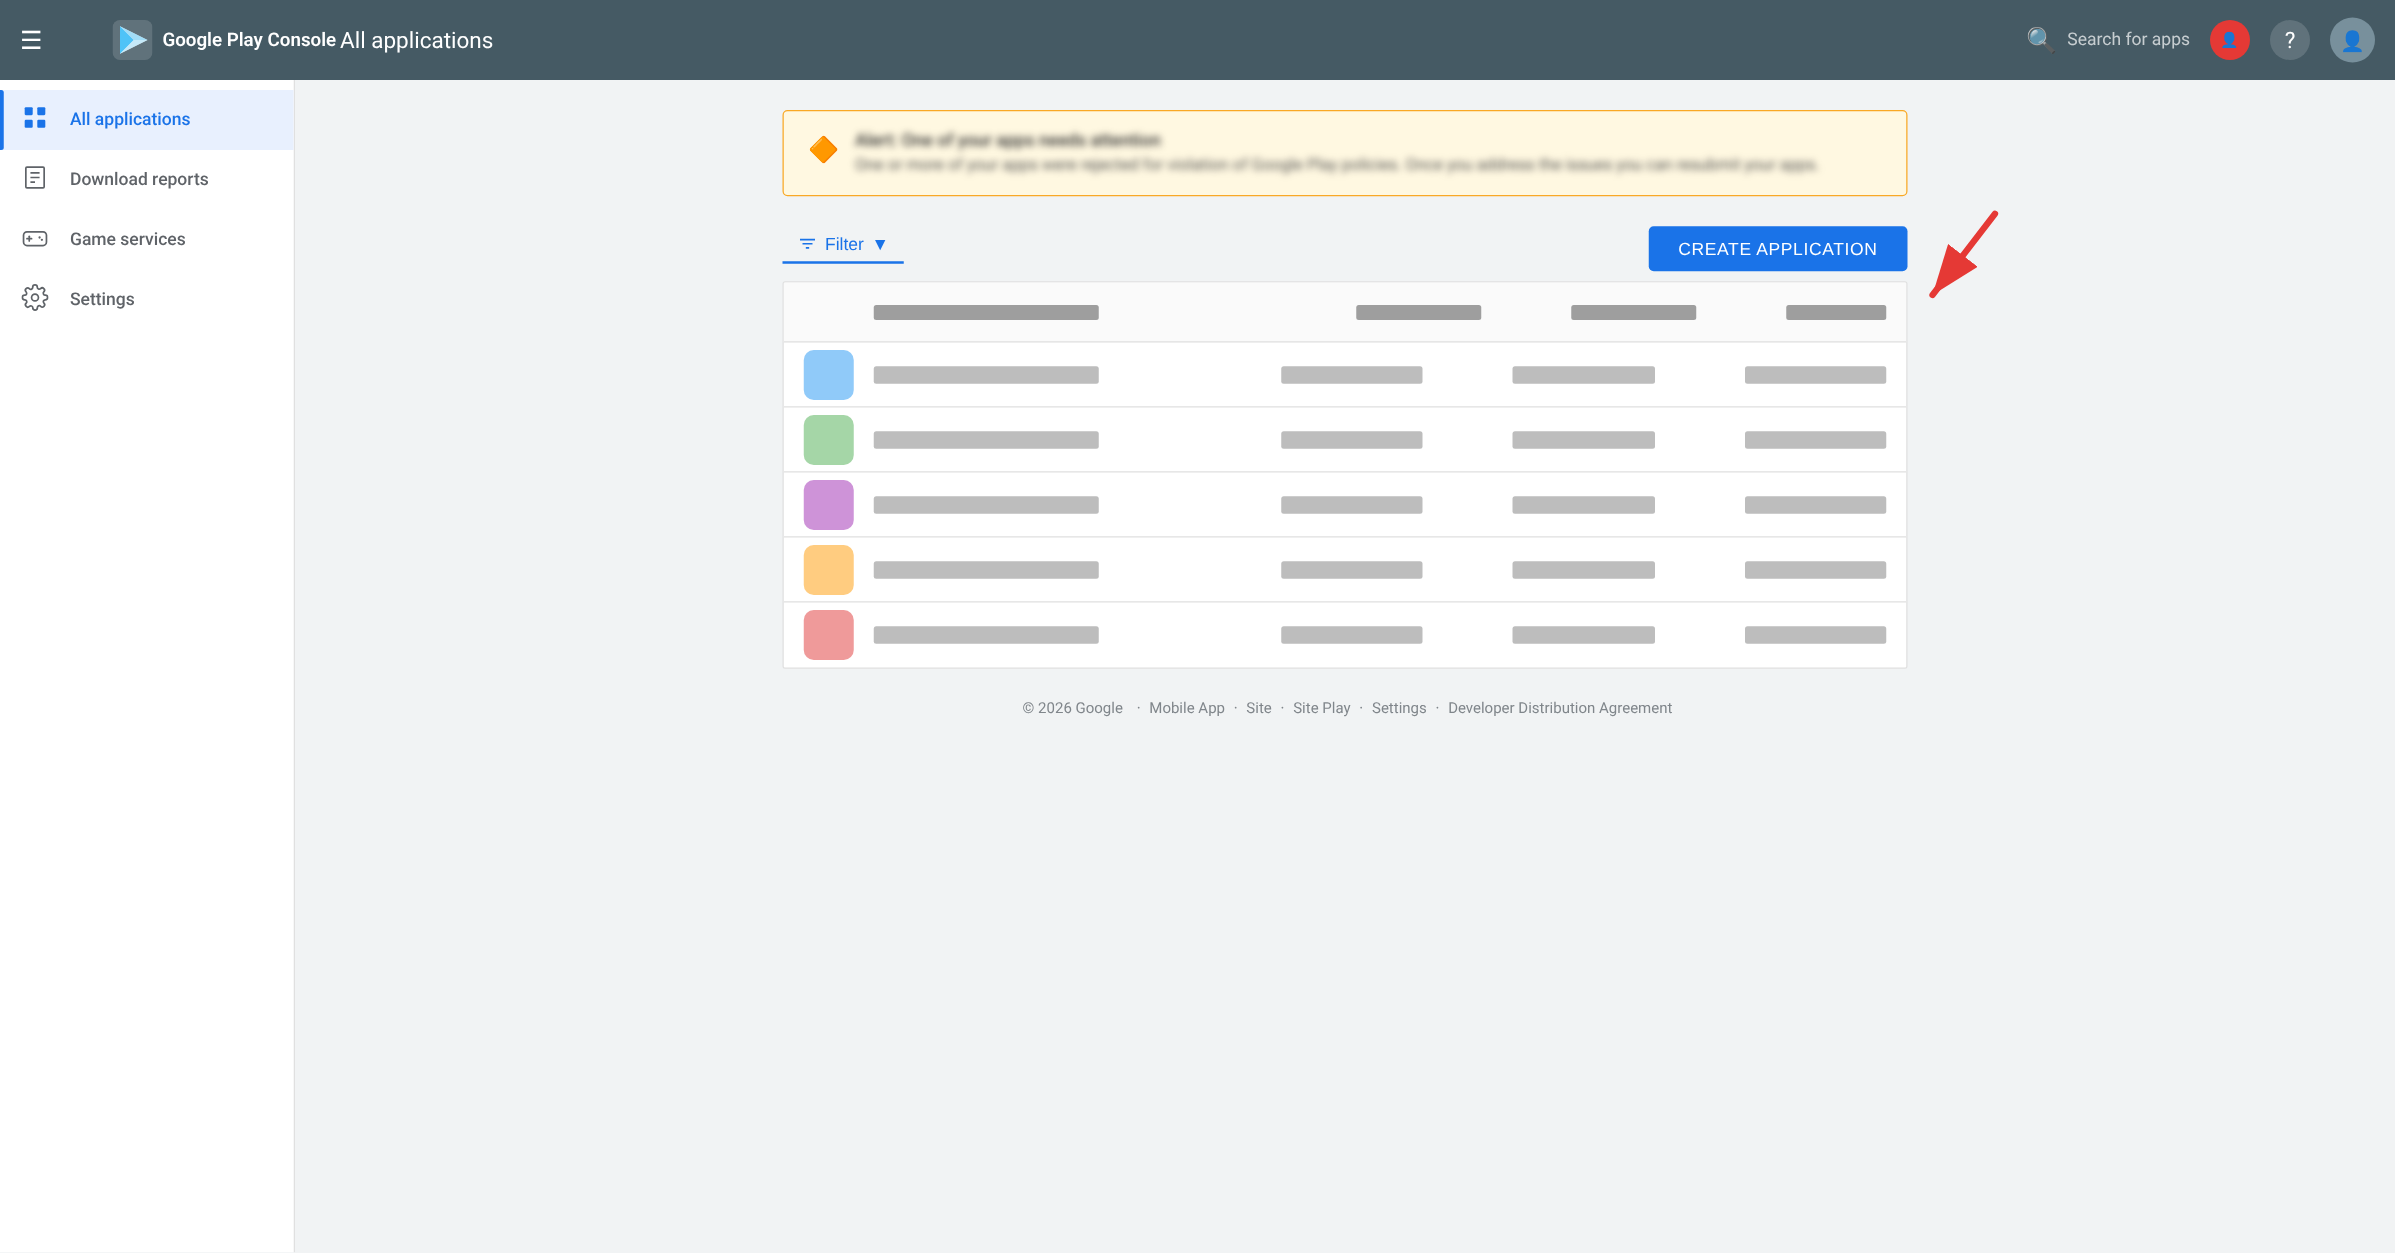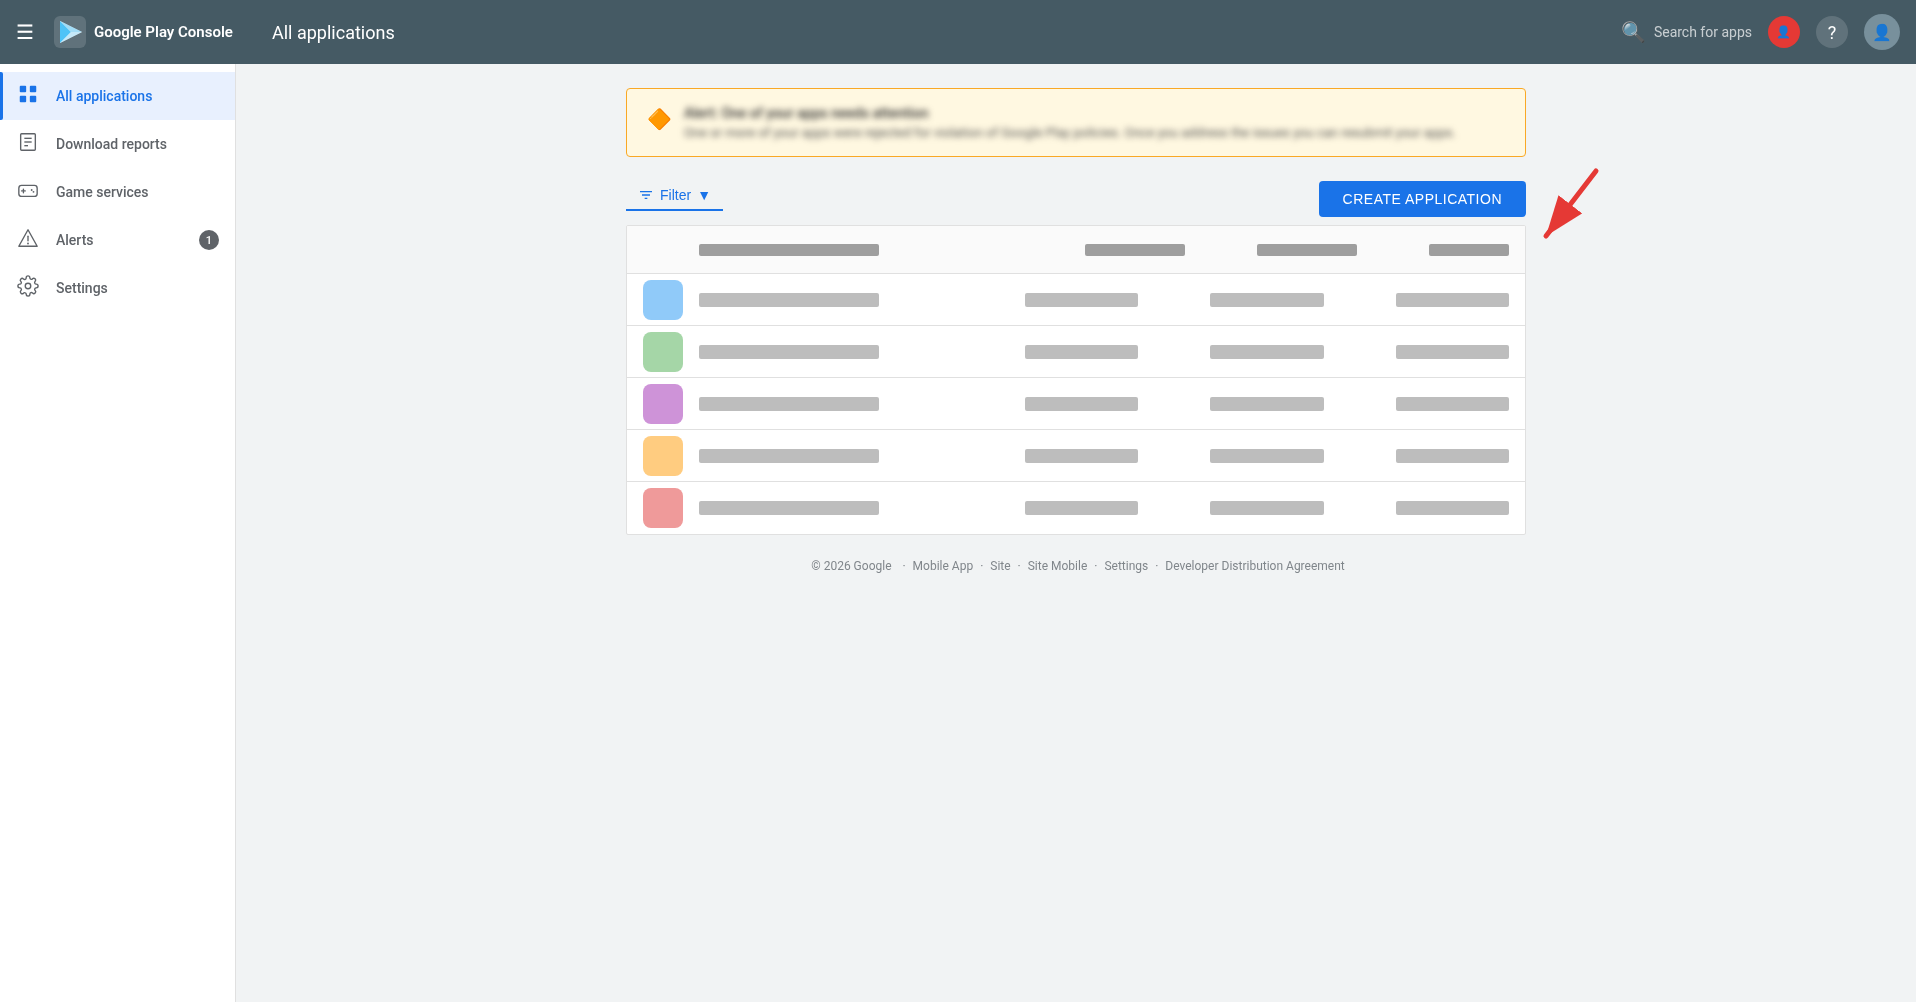--- a/index.html
+++ b/index.html
@@ -25,20 +25,21 @@
     .hamburger-icon {
       color: #fff;
       font-size: 20px;
       cursor: pointer;
       margin-right: 8px;
     }
     .logo-area {
       display: flex;
       align-items: center;
       gap: 8px;
+      margin-left: 36px;
     }
     .logo-icon {
       width: 32px;
       height: 32px;
     }
     .logo-text {
       color: #fff;
       font-size: 15px;
       font-weight: 400;
       white-space: nowrap;
@@ -354,31 +355,20 @@
       <span class="sidebar-icon">
         <svg width="22" height="22" viewBox="0 0 24 24" fill="none" xmlns="http://www.w3.org/2000/svg">
           <rect x="2" y="7" width="20" height="12" rx="3" stroke="#5f6368" stroke-width="1.5" fill="none"></rect>
           <line x1="7" y1="11" x2="7" y2="15" stroke="#5f6368" stroke-width="1.5" stroke-linecap="round"></line>
           <line x1="5" y1="13" x2="9" y2="13" stroke="#5f6368" stroke-width="1.5" stroke-linecap="round"></line>
           <circle cx="16" cy="12" r="1" fill="#5f6368"></circle>
           <circle cx="18" cy="14" r="1" fill="#5f6368"></circle>
         </svg>
       </span>
       <span class="sidebar-label">Game services</span>
-    </div>
-    <div class="sidebar-item">
-      <span class="sidebar-icon">
-        <svg width="22" height="22" viewBox="0 0 24 24" fill="none" xmlns="http://www.w3.org/2000/svg">
-          <path d="M12 3 L2 21 H22 Z" stroke="#5f6368" stroke-width="1.5" fill="none" stroke-linejoin="round"></path>
-          <line x1="12" y1="10" x2="12" y2="15" stroke="#5f6368" stroke-width="1.5" stroke-linecap="round"></line>
-          <circle cx="12" cy="18" r="1" fill="#5f6368"></circle>
-        </svg>
-      </span>
-      <span class="sidebar-label">Alerts</span>
-      <span class="badge">1</span>
     </div>
     <div class="sidebar-item">
       <span class="sidebar-icon">
         <svg width="22" height="22" viewBox="0 0 24 24" fill="none" xmlns="http://www.w3.org/2000/svg">
           <circle cx="12" cy="12" r="3" stroke="#5f6368" stroke-width="1.5" fill="none"></circle>
           <path d="M19.4 15a1.65 1.65 0 0 0 .33 1.82l.06.06a2 2 0 0 1-2.83 2.83l-.06-.06a1.65 1.65 0 0 0-1.82-.33 1.65 1.65 0 0 0-1 1.51V21a2 2 0 0 1-4 0v-.09A1.65 1.65 0 0 0 9 19.4a1.65 1.65 0 0 0-1.82.33l-.06.06a2 2 0 0 1-2.83-2.83l.06-.06A1.65 1.65 0 0 0 4.68 15a1.65 1.65 0 0 0-1.51-1H3a2 2 0 0 1 0-4h.09A1.65 1.65 0 0 0 4.6 9a1.65 1.65 0 0 0-.33-1.82l-.06-.06a2 2 0 0 1 2.83-2.83l.06.06A1.65 1.65 0 0 0 9 4.68a1.65 1.65 0 0 0 1-1.51V3a2 2 0 0 1 4 0v.09a1.65 1.65 0 0 0 1 1.51 1.65 1.65 0 0 0 1.82-.33l.06-.06a2 2 0 0 1 2.83 2.83l-.06.06A1.65 1.65 0 0 0 19.4 9a1.65 1.65 0 0 0 1.51 1H21a2 2 0 0 1 0 4h-.09a1.65 1.65 0 0 0-1.51 1z" stroke="#5f6368" stroke-width="1.5" fill="none"></path>
         </svg>
       </span>
       <span class="sidebar-label">Settings</span>
     </div>
@@ -482,21 +472,21 @@
         </div>
       </div>
 
       <div class="footer">
         <span>© 2026 Google</span>
         <span> · </span>
         <a href="#">Mobile App</a>
         <span> · </span>
         <a href="#">Site</a>
         <span> · </span>
-        <a href="#">Site Mobile</a>
+        <a href="#">Site Play</a>
         <span> · </span>
         <a href="#">Settings</a>
         <span> · </span>
         <a href="#">Developer Distribution Agreement</a>
       </div>
 
     </div>
   </main>
 </div>
 

